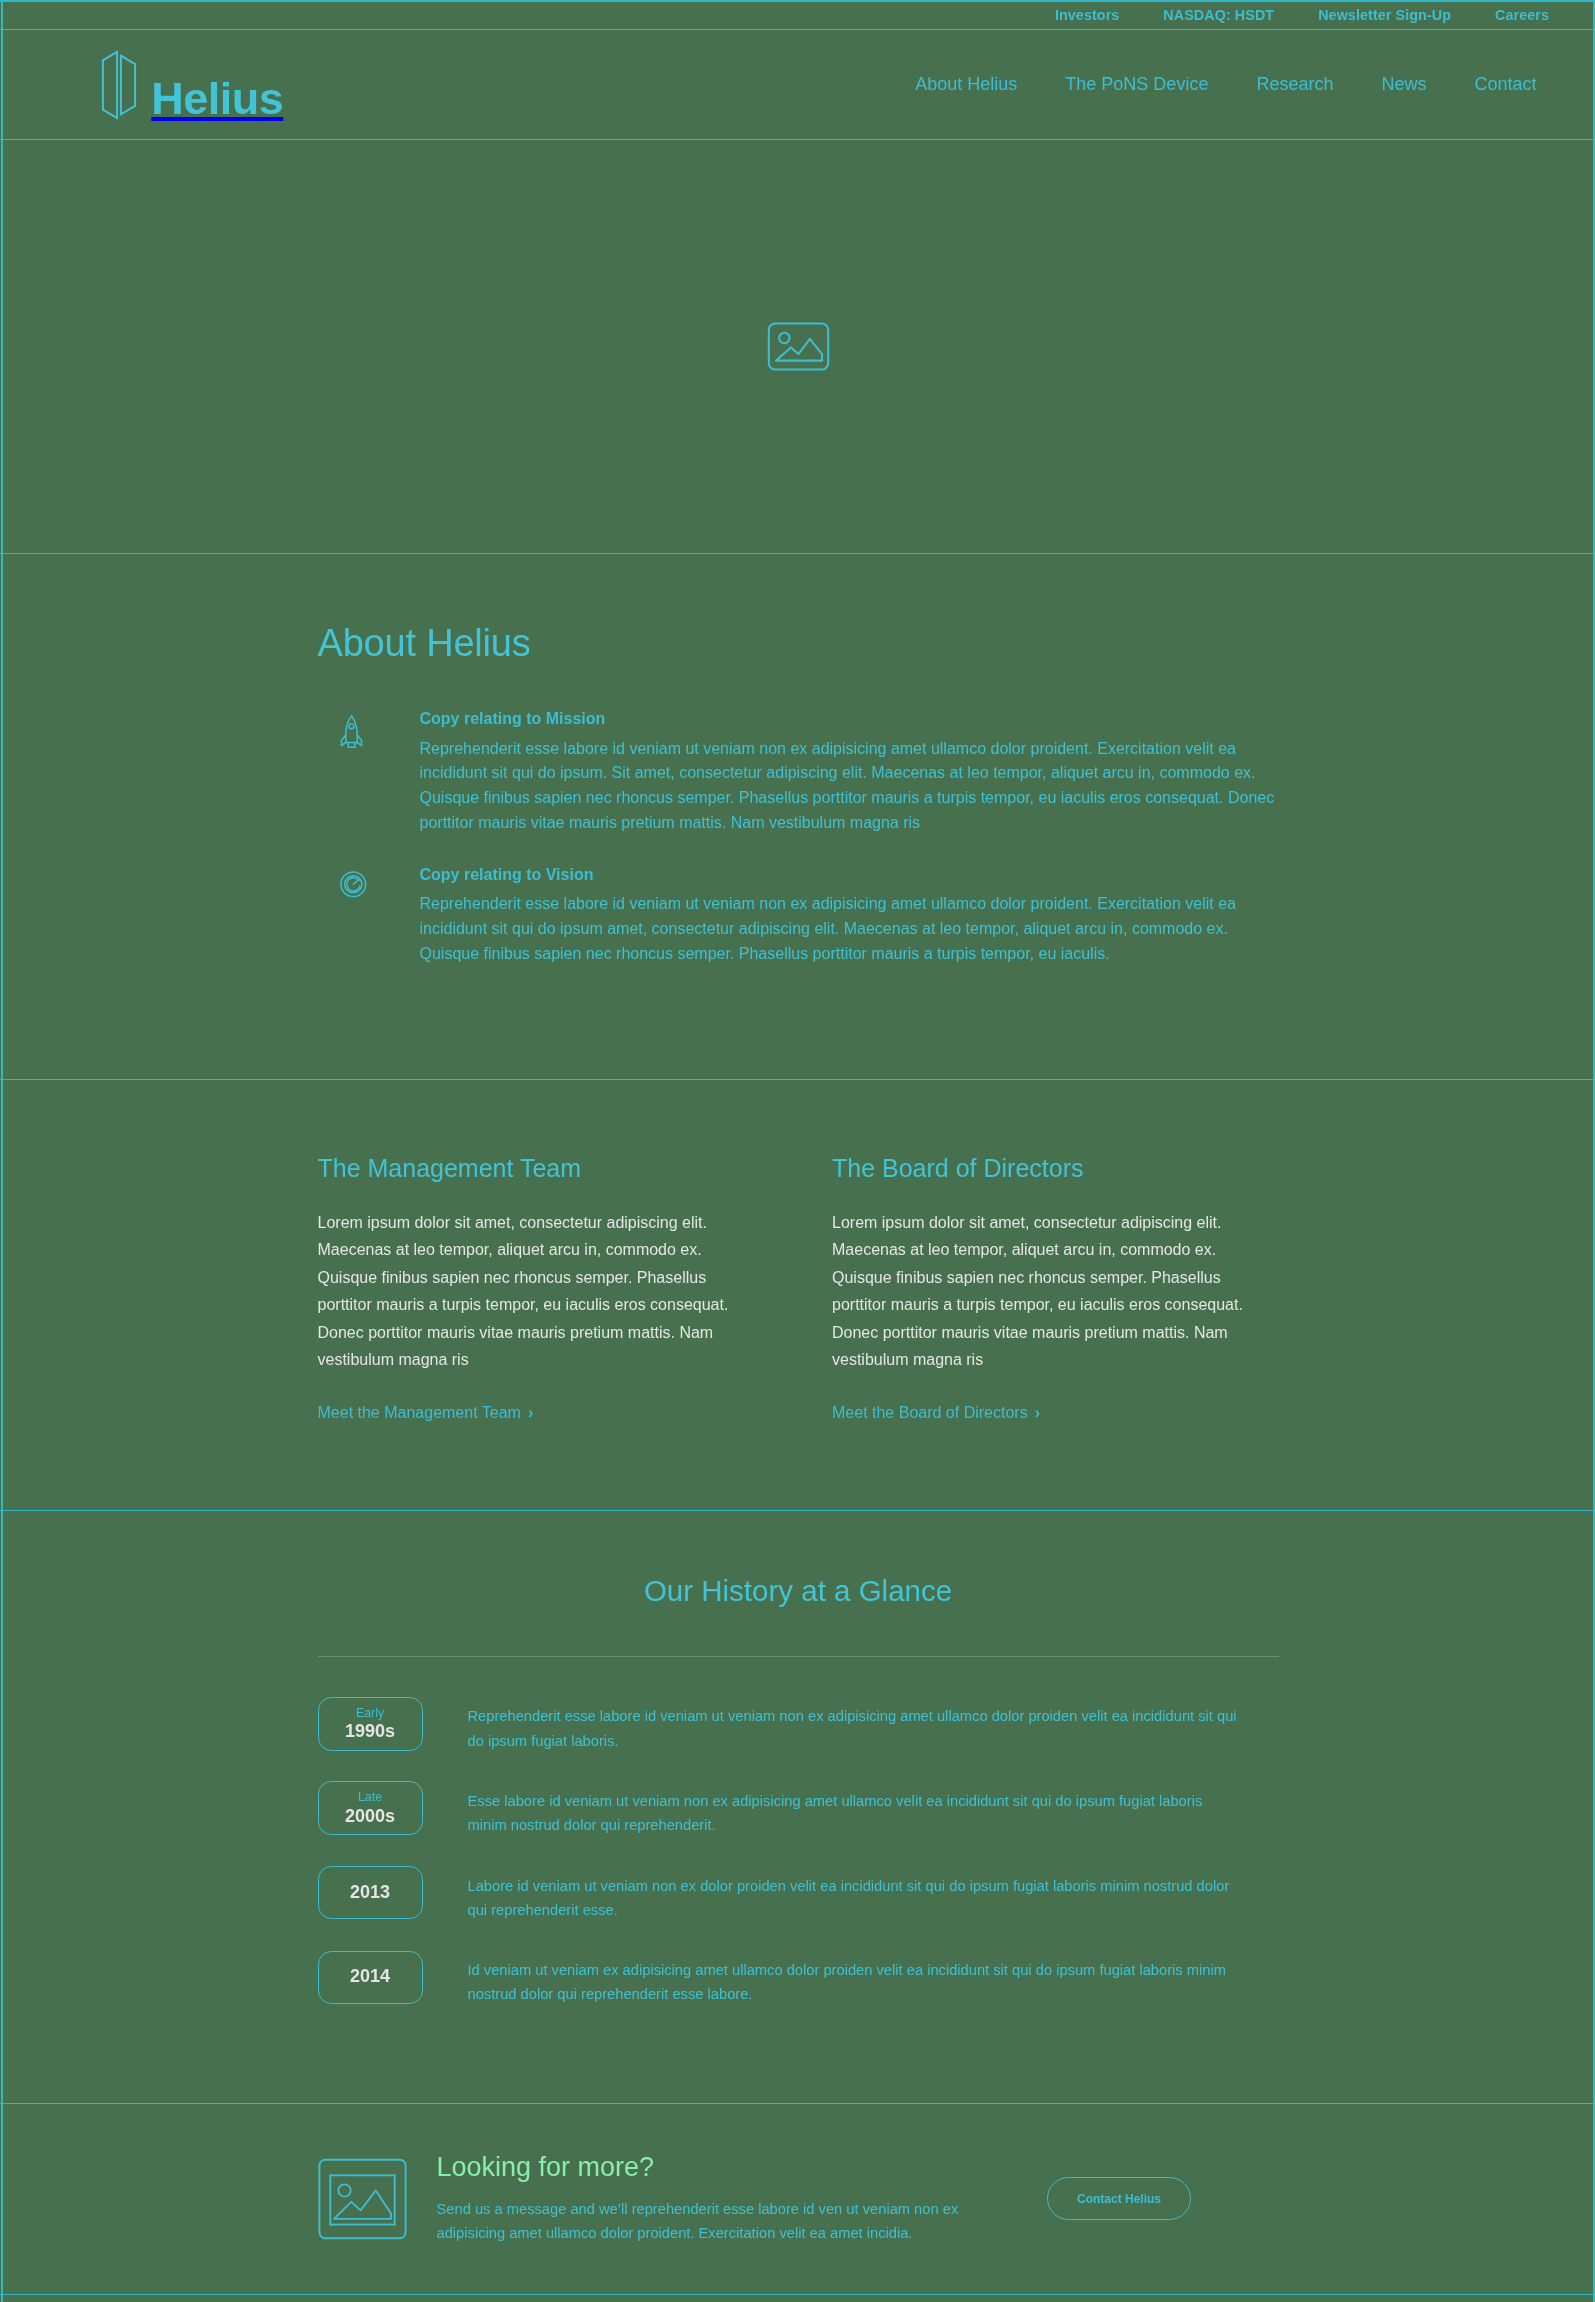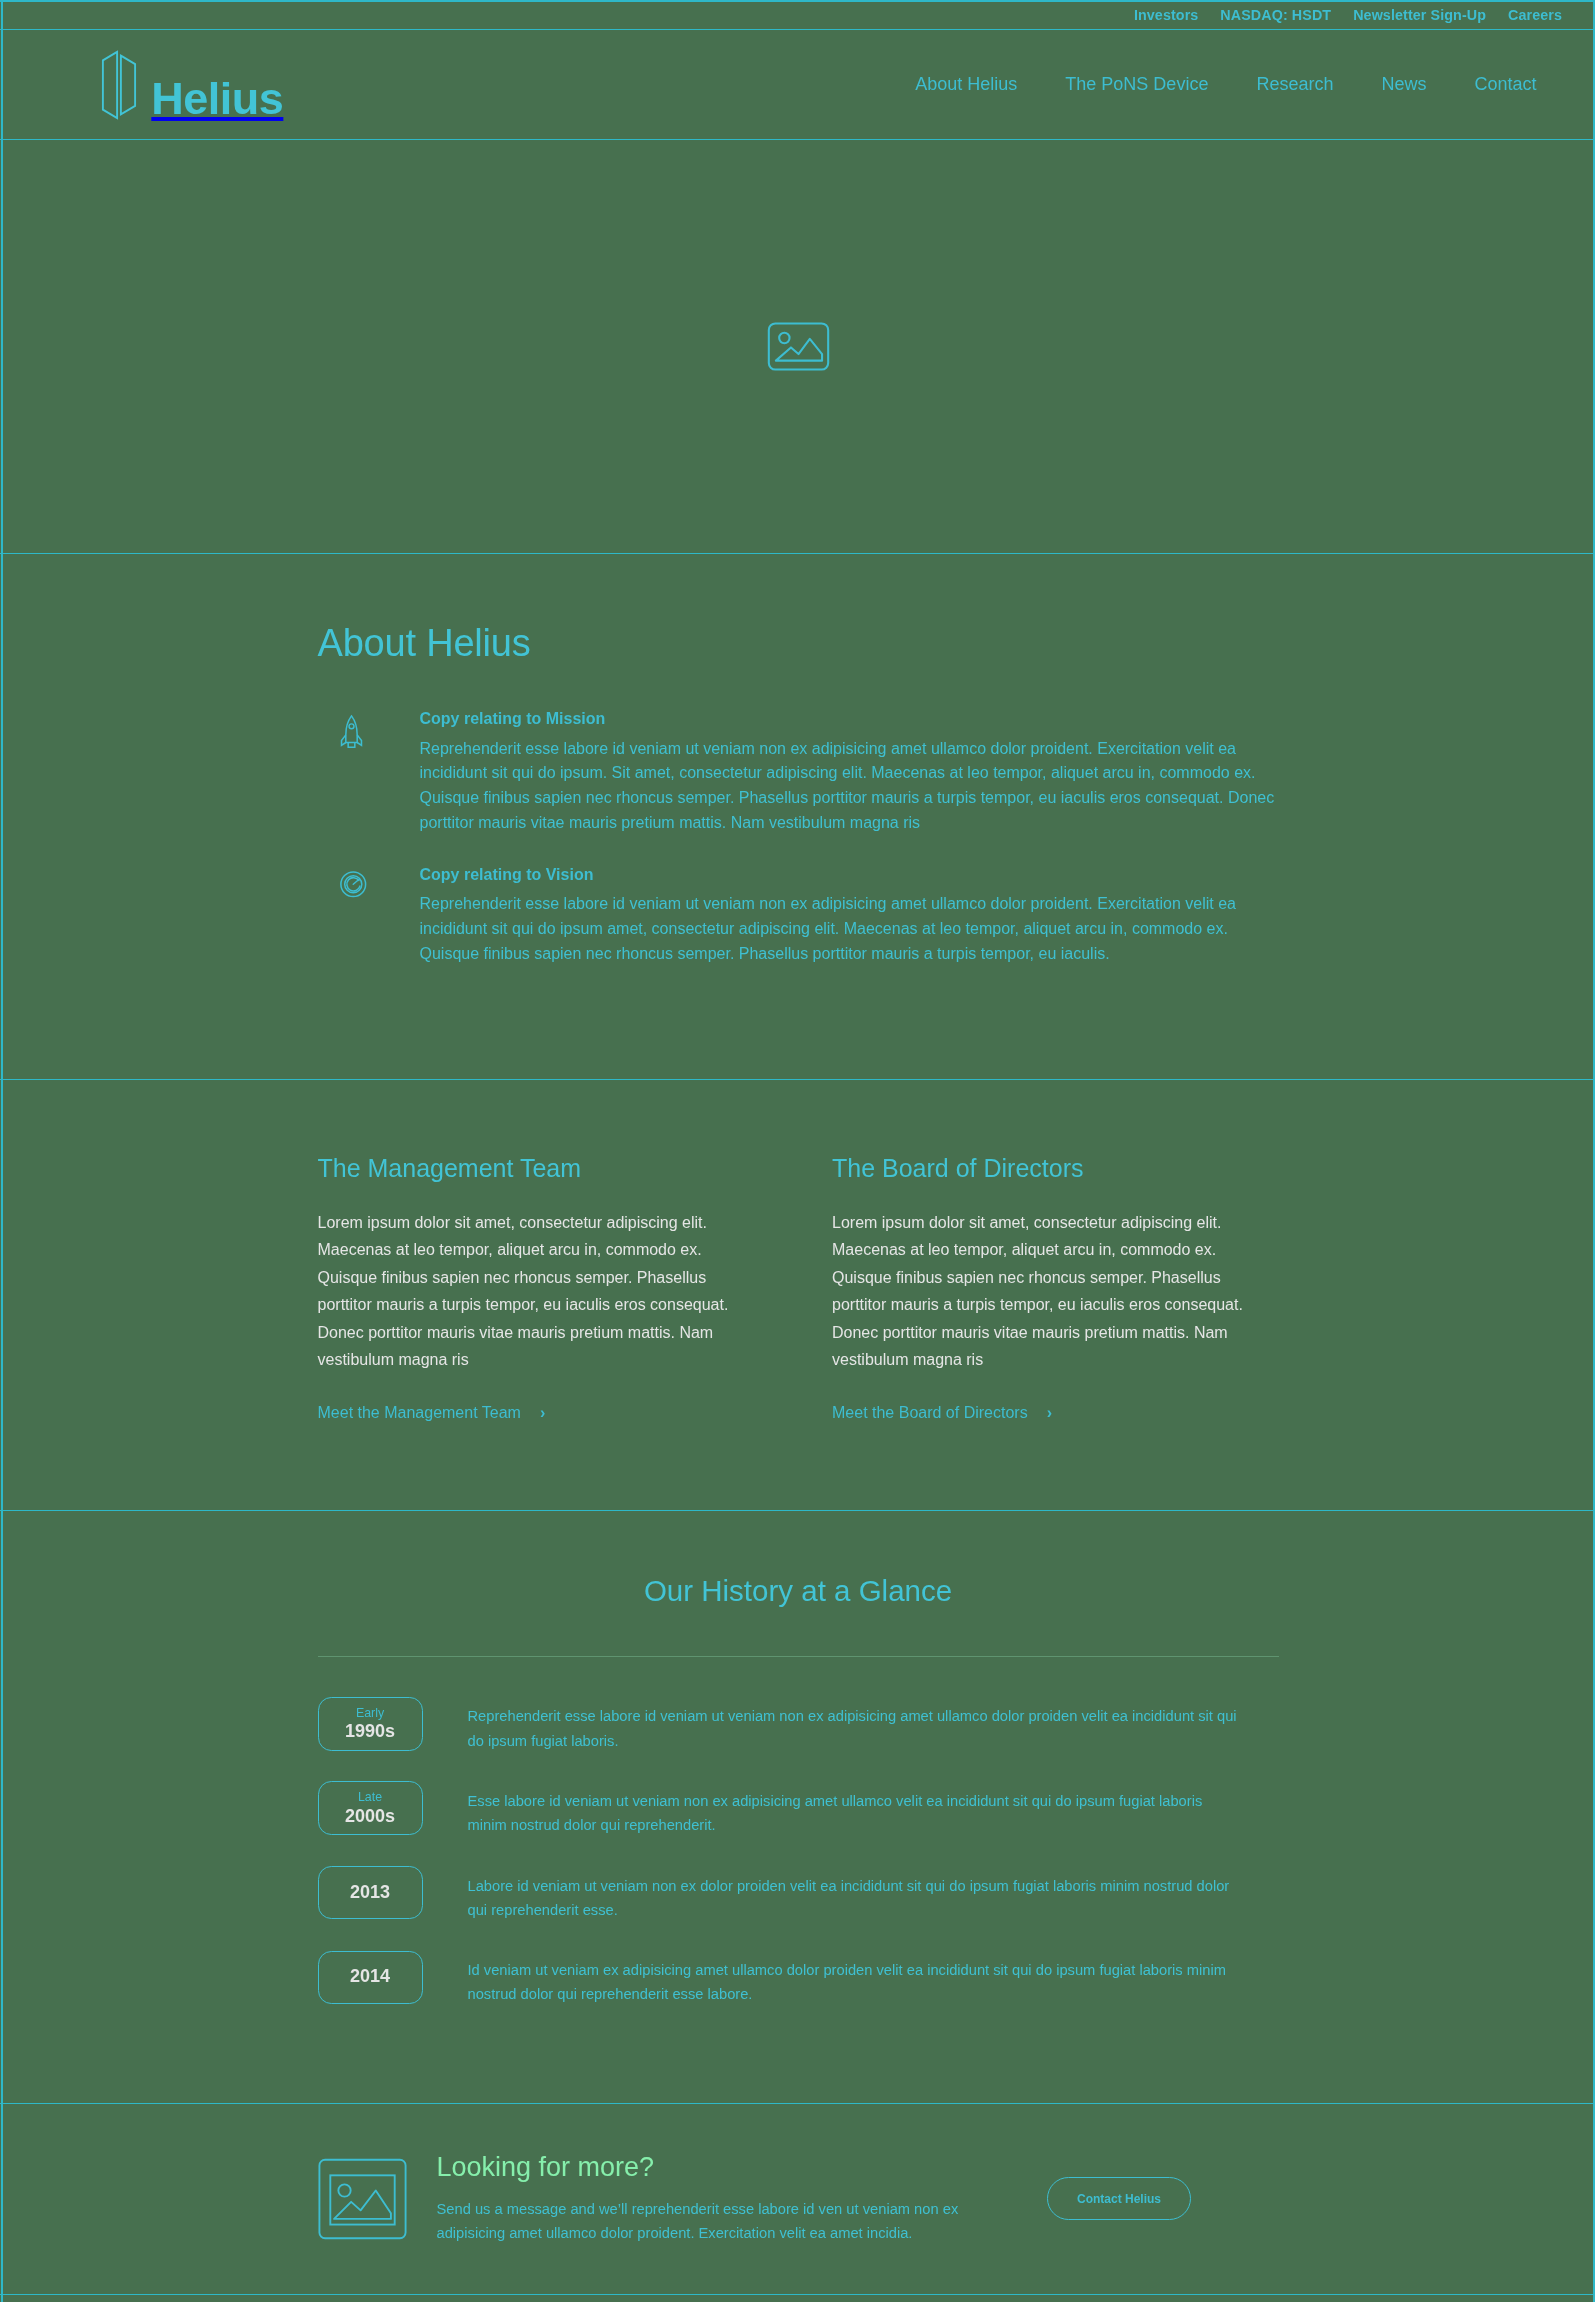--- a/index.html
+++ b/index.html
@@ -33,22 +33,22 @@
   .frame-left  { left: 1px;   top: 0; bottom: 0; width: 1.9px; }
   .frame-right { right: 1px;  top: 0; bottom: 0; width: 1.9px; }
   .frame-top   { left: 0; right: 0; top: 0; height: 1.9px; }
 
   
   .utility-bar {
     height: 30px;
     display: flex;
     align-items: center;
     justify-content: flex-end;
-    padding-right: 34px;
-    gap: 22px;
+    padding-right: 47px;
+    gap: 44px;
     border-bottom: 1.9px solid #2eb8c8;
     position: relative;
   }
   .utility-link {
     color: #3dbdd1;
     font-size: 14.3px;
     font-weight: 600;
     letter-spacing: 0.1px;
     text-decoration: none;
     white-space: nowrap;
@@ -165,21 +165,21 @@
     line-height: 1.72;
     margin-bottom: 30px;
   }
   .team-link {
     color: #3dbdd1;
     font-size: 16px;
     font-weight: 500;
     text-decoration: none;
     display: inline-flex;
     align-items: center;
-    gap: 19px;
+    gap: 7px;
   }
   .chev { font-size: 16px; font-weight: 700; line-height: 1; }
 
   
   .history { padding: 63px 0 68px; }
   .history-inner { width: 961px; margin: 0 auto; }
   .history-title {
     color: #42c4d6;
     font-size: 29.5px;
     font-weight: 400;

